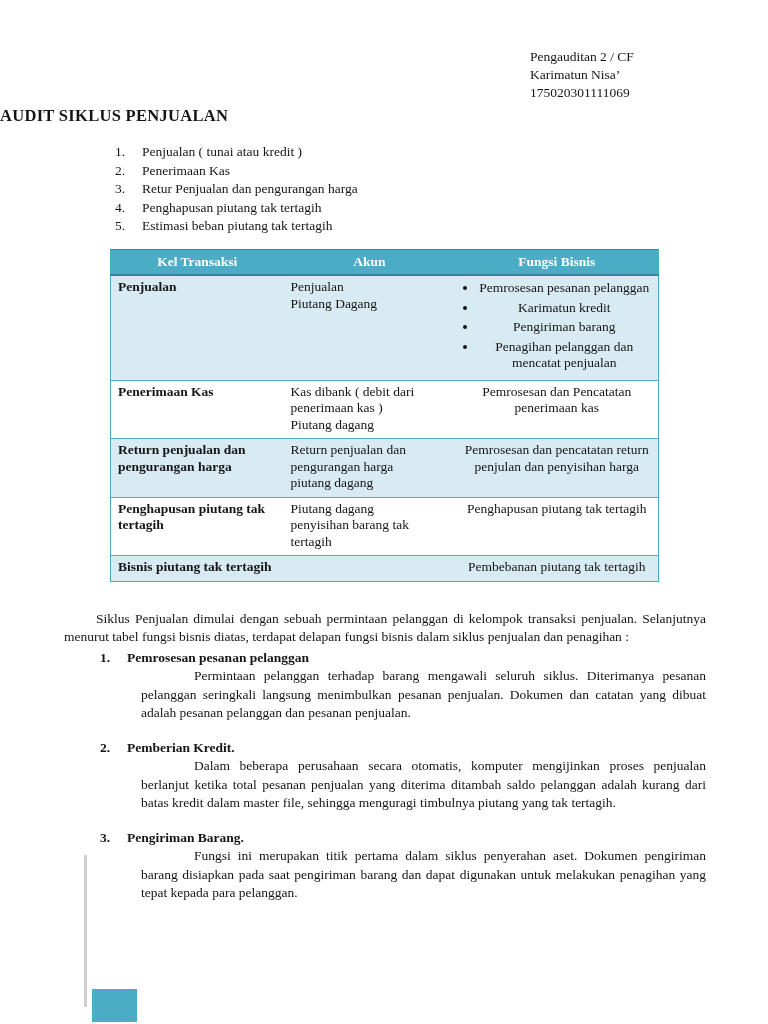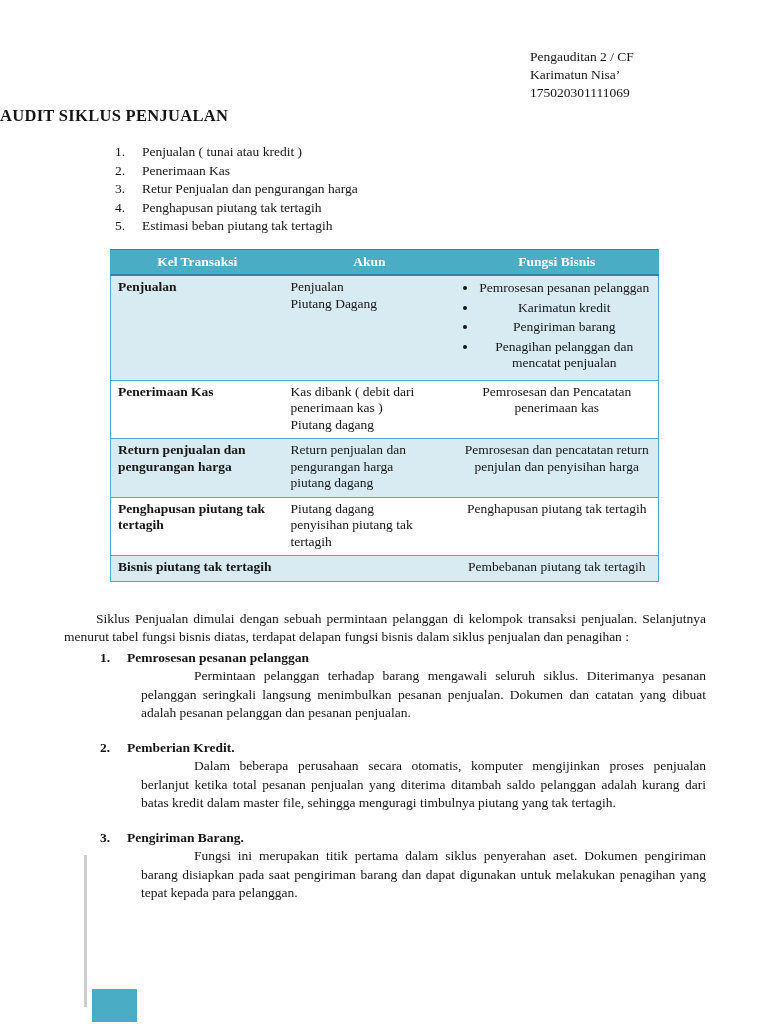--- a/index.html
+++ b/index.html
@@ -145,21 +145,21 @@
         <td>
           <div>Return penjualan dan pengurangan harga</div>
           <div>piutang dagang</div>
         </td>
         <td class="last">Pemrosesan dan pencatatan return penjulan dan penyisihan harga</td>
       </tr>
       <tr>
         <td class="first kel">Penghapusan piutang tak tertagih</td>
         <td>
           <div>Piutang dagang</div>
-          <div>penyisihan piutang tak tertagih</div>
+          <div>penyisihan barang tak tertagih</div>
         </td>
         <td class="last">Penghapusan piutang tak tertagih</td>
       </tr>
       <tr class="band">
         <td class="first kel">Bisnis piutang tak tertagih</td>
         <td></td>
         <td class="last">Pembebanan piutang tak tertagih</td>
       </tr>
     </tbody>
       </table>

